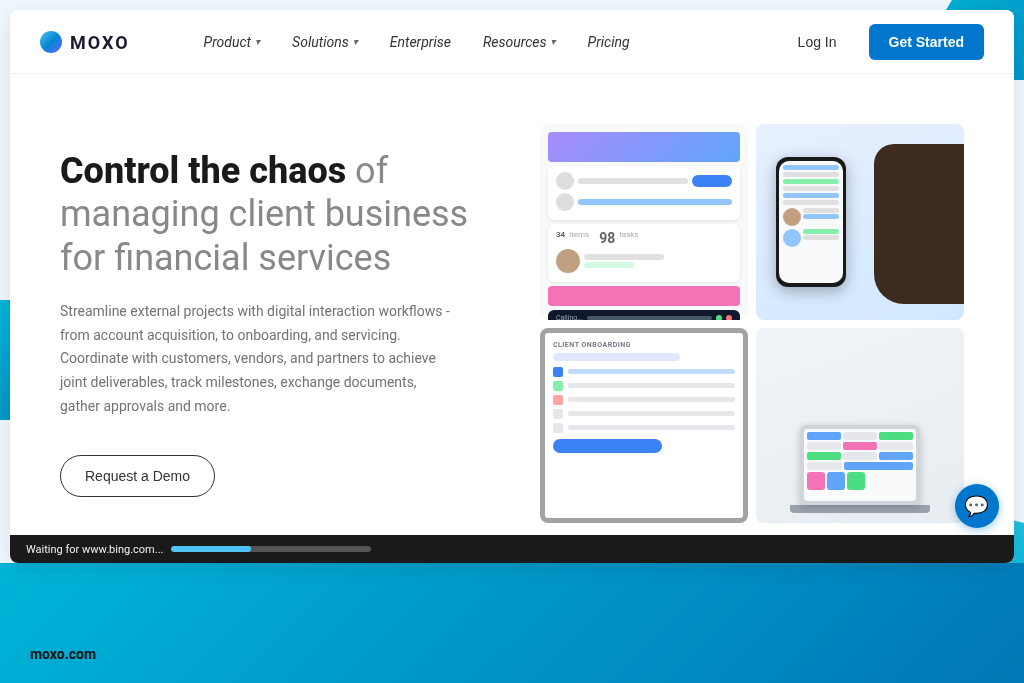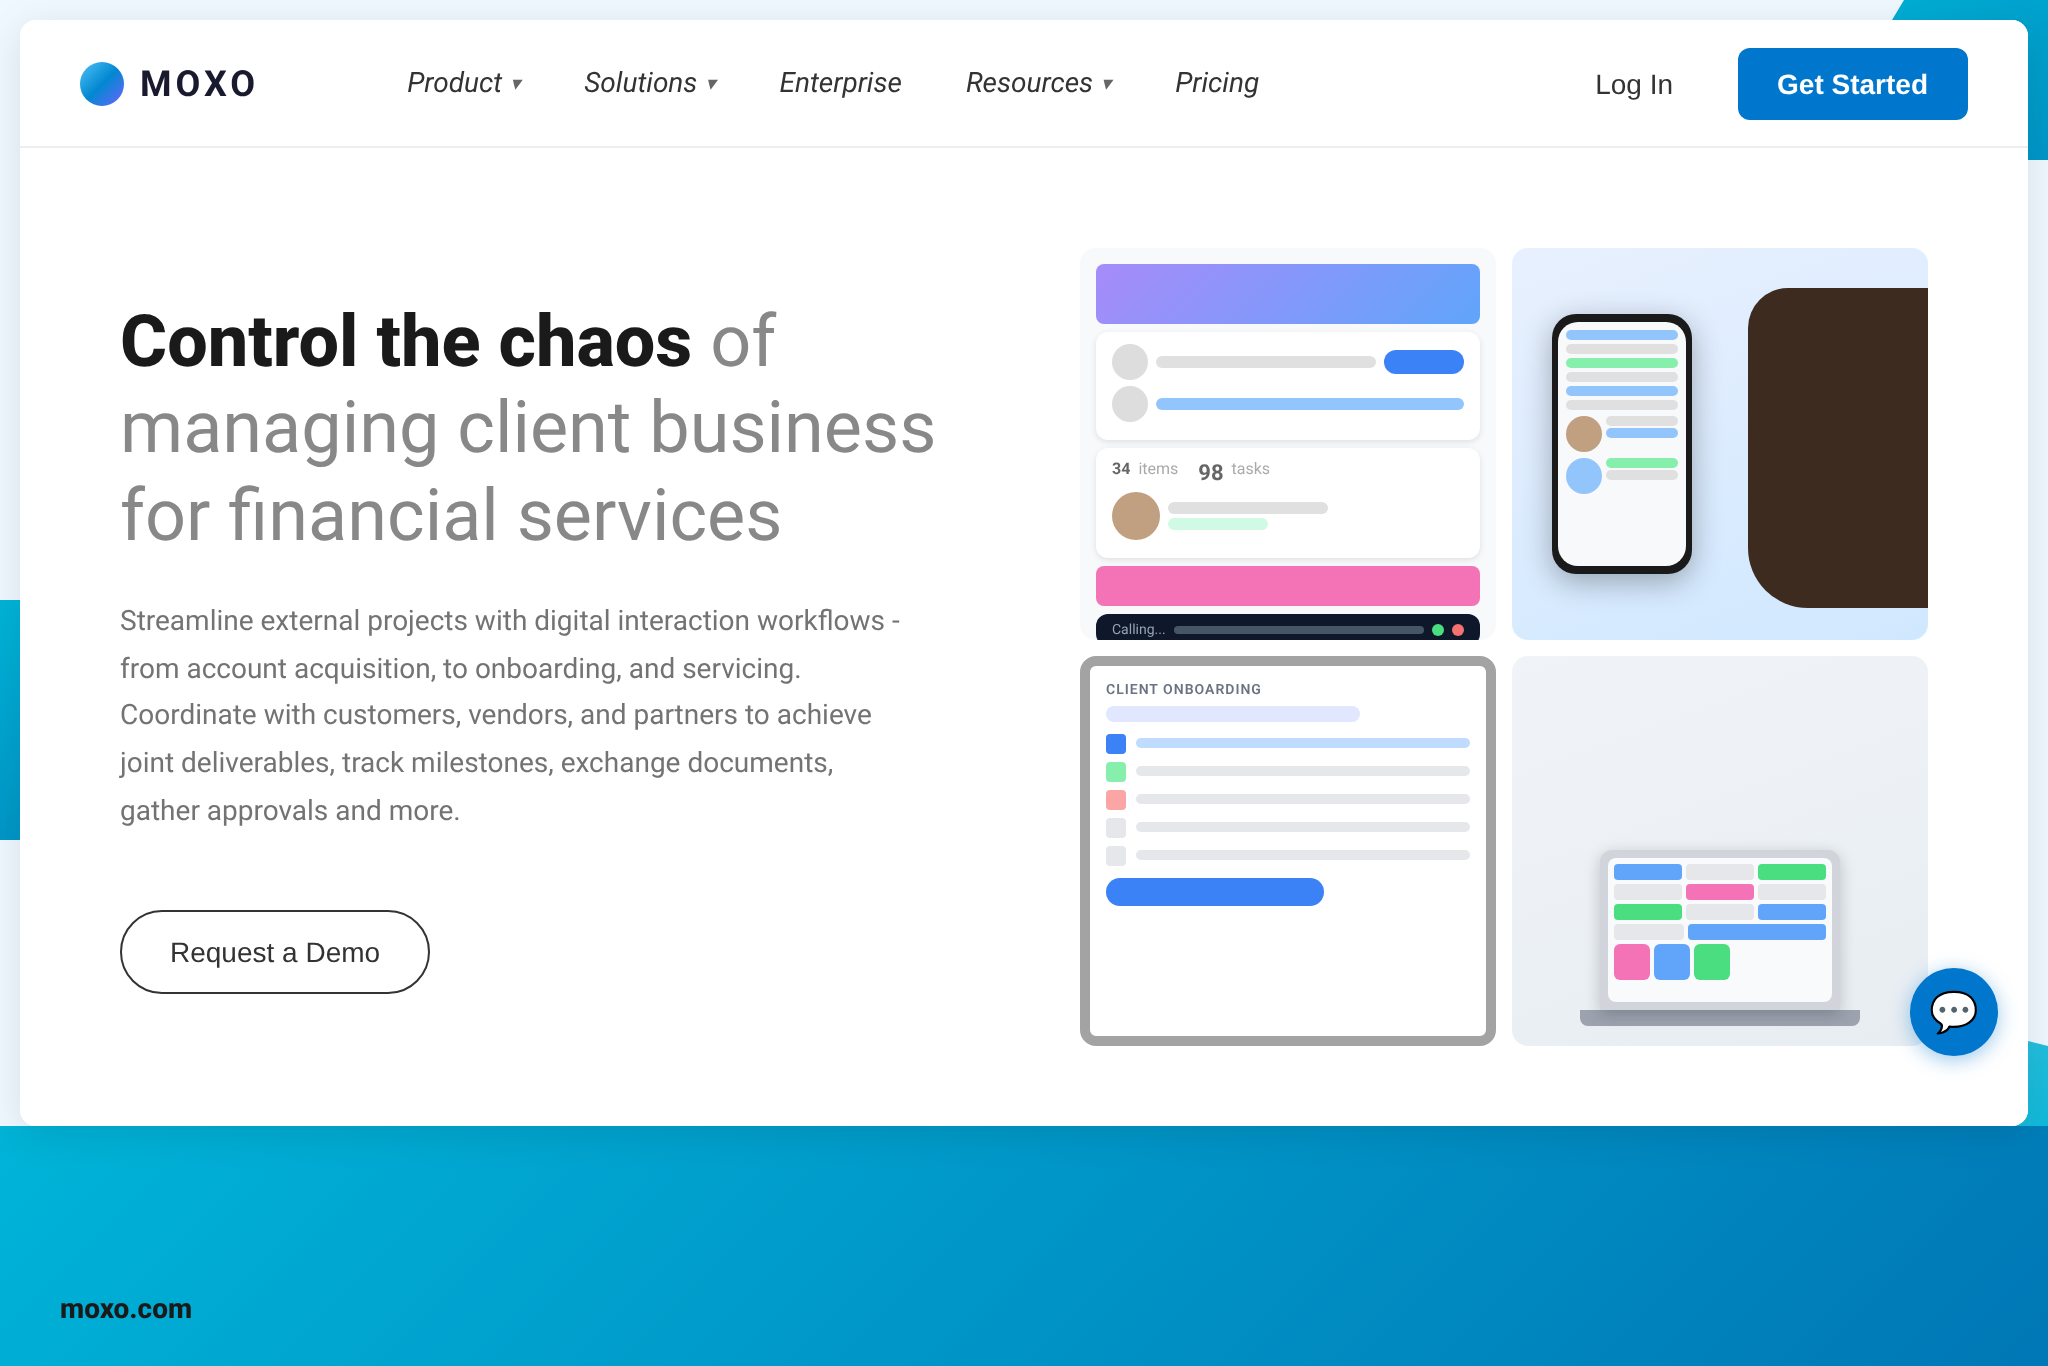--- a/index.html
+++ b/index.html
@@ -561,21 +561,21 @@
           </div>
           <div class="mock-row">
             <div class="mock-avatar"></div>
             <div class="mock-line mock-line-blue"></div>
           </div>
         </div>
         <div class="mock-card">
           <div style="display:flex; gap:4px; margin-bottom:3px;">
             <div style="font-size:8px;color:#666;font-weight:700;">34</div>
             <div style="font-size:8px;color:#aaa;">items</div>
-            <div style="font-size:11px;color:#666;font-weight:700;margin-left:6px;">98</div>
+            <div style="font-size:14px;color:#666;font-weight:700;margin-left:6px;">98</div>
             <div style="font-size:8px;color:#aaa;">tasks</div>
           </div>
           <div class="mock-row">
             <div class="mock-avatar" style="background:#c0a080;width:24px;height:24px;"></div>
             <div>
               <div class="mock-line" style="width:80px;margin-bottom:2px;"></div>
               <div class="mock-line" style="width:50px;background:#d1fae5;"></div>
             </div>
           </div>
         </div>
@@ -675,20 +675,26 @@
               </div>
             </div>
           </div>
           <div class="laptop-base"></div>
         </div>
       </div>
 
     </div>
   </div>
 
+  <div class="status-bar">
+    <span class="status-text">Waiting for www.bing.com...</span>
+    <div class="status-progress">
+      <div class="status-progress-inner"></div>
+    </div>
+  </div>
 
 </div>
 
 <div class="chat-btn" style="bottom: 155px; right: 25px;">
   <span class="chat-icon">💬</span>
 </div>
 
 <div class="domain-label">
   <span class="domain-text">moxo.com</span>
 </div>

